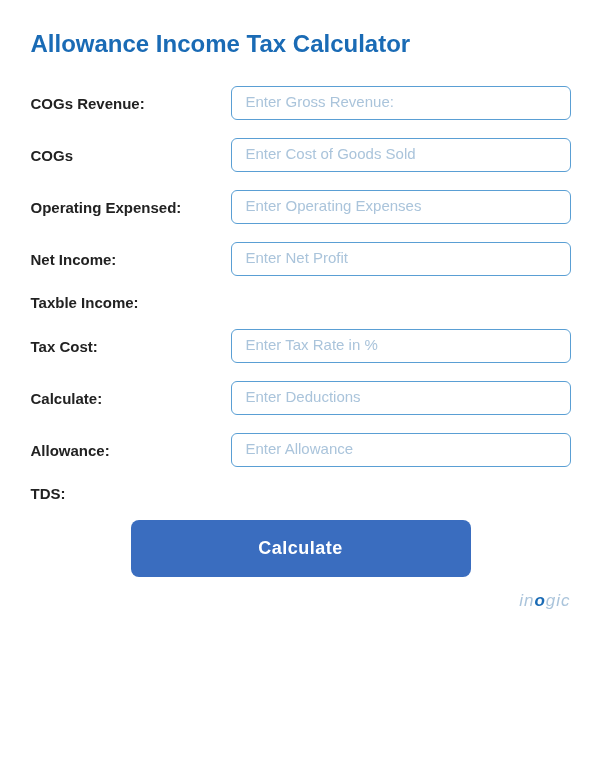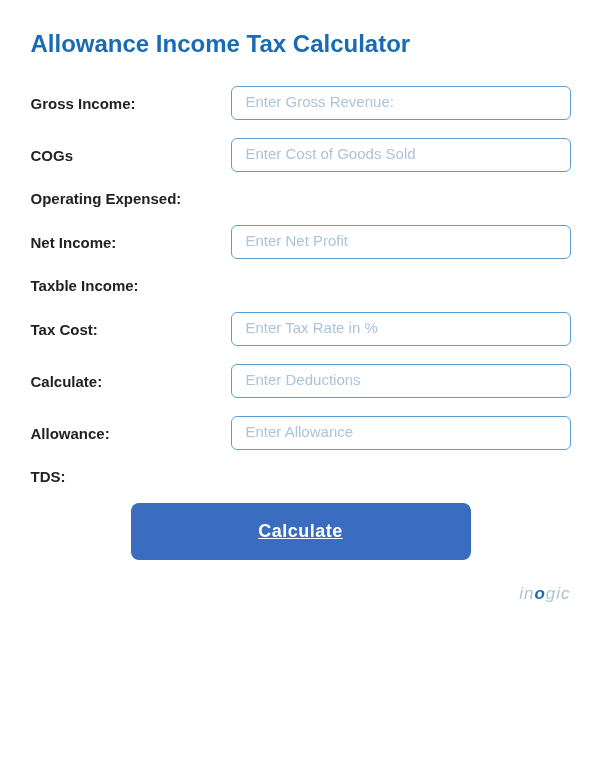--- a/index.html
+++ b/index.html
@@ -67,26 +67,25 @@
       margin: 18px auto 0 auto;
       background: #3a6dbf;
       color: #fff;
       font-size: 18px;
       font-weight: bold;
       border: none;
       border-radius: 8px;
       padding: 18px 0;
       cursor: pointer;
       letter-spacing: 0.5px;
-      text-decoration: underline;
     }
 
     .footer-logo {
       text-align: right;
-      margin-top: 24px;
+      margin-top: 14px;
       font-size: 17px;
       color: #aac4db;
       font-style: italic;
       letter-spacing: 1px;
     }
 
     .footer-logo span.in {
       color: #aac4db;
     }
     .footer-logo span.o {
@@ -98,29 +97,30 @@
     }
   </style>
 </head>
 <body>
 
 <div class="calculator-container">
   <div class="page-title">Allowance Income Tax Calculator</div>
 
   <div id="form-rows">
       <div class="form-row">
-        <label class="form-label" for="gross-revenue">Gross Income:</label>
+        <label class="form-label" for="gross-revenue">COGs Revenue:</label>
         <input type="text" class="form-input" id="gross-revenue" placeholder="Enter Gross Revenue:" style="">
       </div>
       <div class="form-row">
         <label class="form-label" for="cogs">COGs</label>
         <input type="text" class="form-input" id="cogs" placeholder="Enter Cost of Goods Sold" style="">
       </div>
       <div class="form-row">
         <label class="form-label" for="operating-expenses">Operating Expensed:</label>
+        <input type="text" class="form-input" id="operating-expenses" placeholder="Enter Operating Expenses" style="">
       </div>
       <div class="form-row">
         <label class="form-label" for="net-profit">Net Income:</label>
         <input type="text" class="form-input" id="net-profit" placeholder="Enter Net Profit" style="">
       </div>
       <div class="form-row">
         <label class="form-label" for="taxable-income">Taxble Income:</label>
       </div>
       <div class="form-row">
         <label class="form-label" for="tax-rate">Tax Cost:</label>

